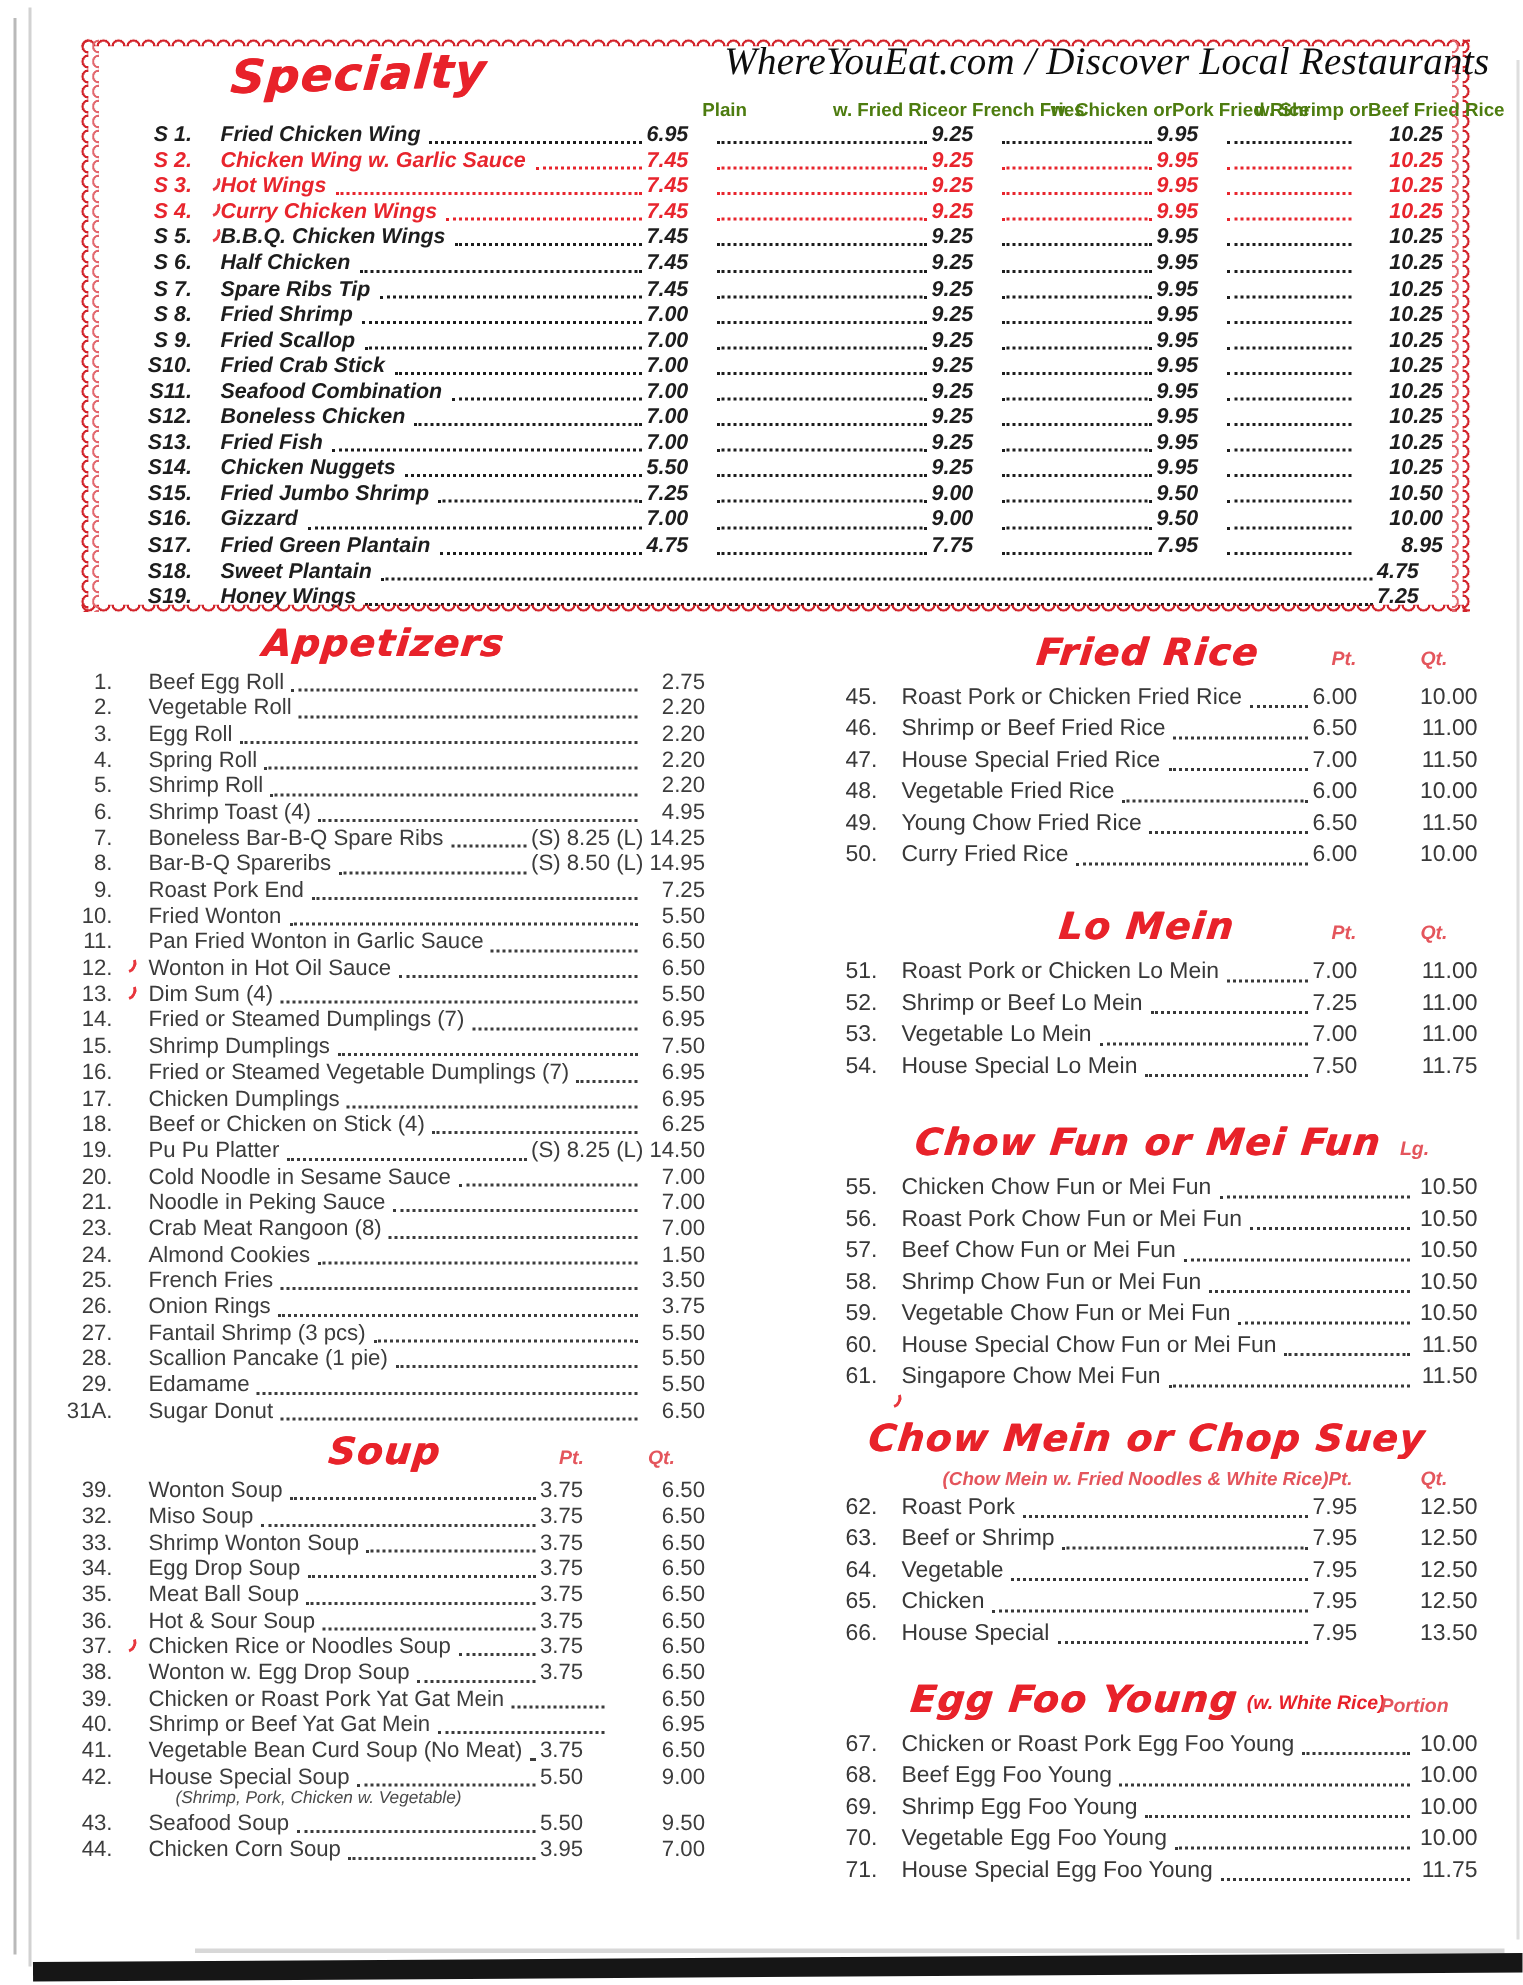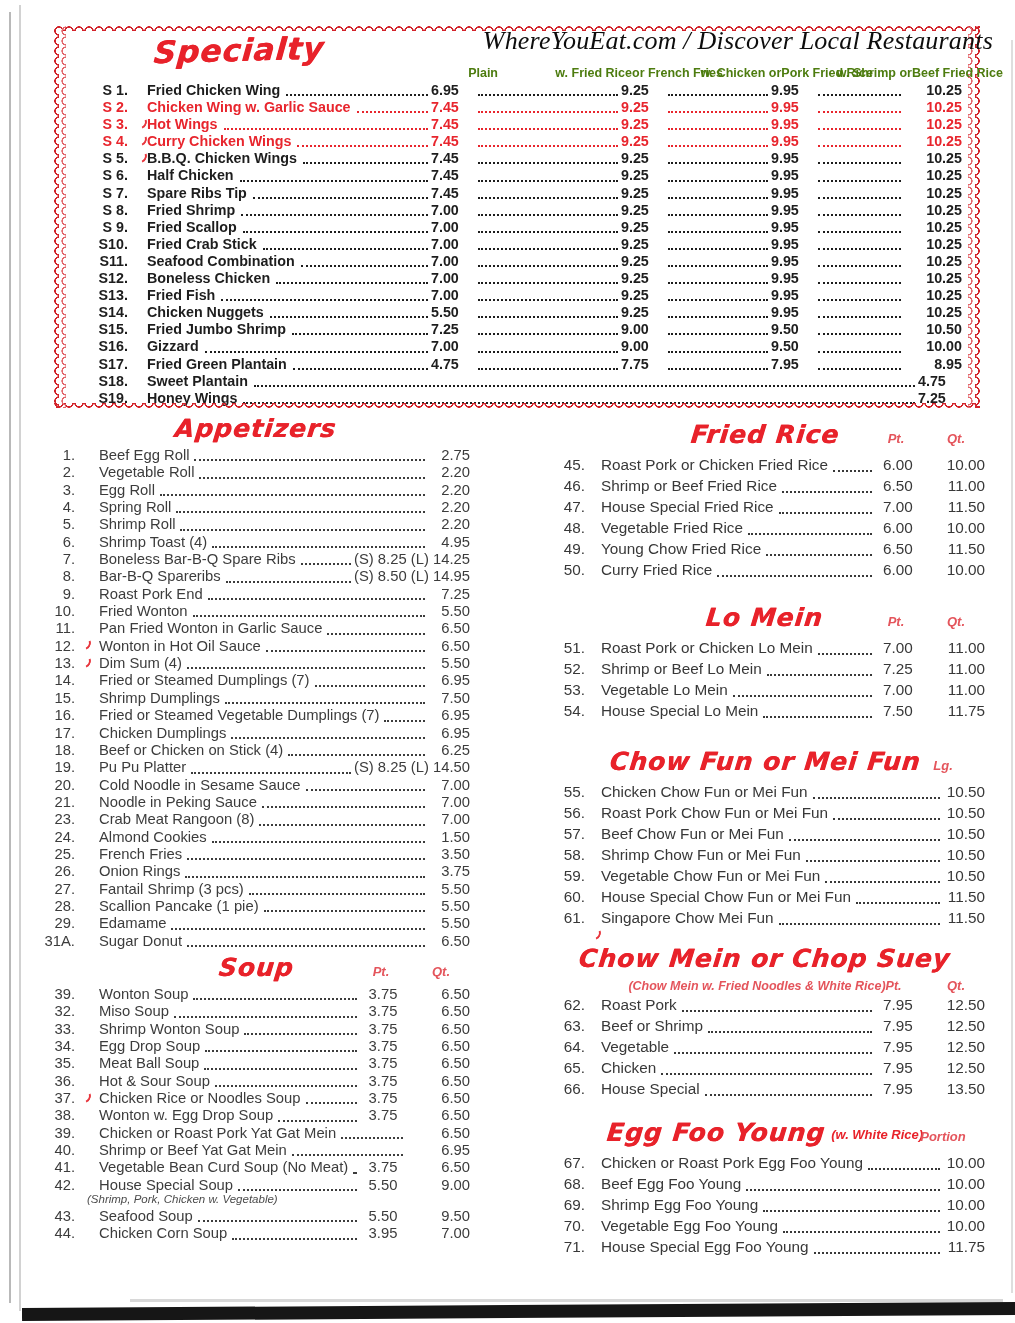--- a/index.html
+++ b/index.html
@@ -48,21 +48,21 @@
     text-shadow:0.6px 0 #e8222a;
   }
   .sp-headers{position:absolute;top:16px;left:0;right:0;height:40px;z-index:5;}
   .sp-h{position:absolute;bottom:0;display:flex;flex-direction:row;align-items:center;justify-content:flex-end;
     color:#4d7c0f;font-weight:bold;font-size:12.5px;line-height:13.5px;text-align:center;}
   .sp-h .hl{display:block;white-space:nowrap;}
   .sp-h1{left:356px;width:90px;text-align:right;}
   .sp-h2{left:511px;width:160px;}
   .sp-h3{left:661px;width:160px;}
   .sp-h4{left:801px;width:150px;}
-  #sp-rows{margin:58px 20px 4px 24px;}
+  #sp-rows{margin:58px 20px 4px 24px;font-style:italic;}
   .sp-row{display:flex;align-items:baseline;height:17.1px;line-height:17.1px;
     font-size:14.3px;font-weight:bold;color:#1d1d1d;white-space:nowrap;}
   .sp-row.red{color:#e8252d;}
   .sp-row .num{flex:0 0 52px;text-align:right;padding-right:3px;}
   .sp-row .slot{flex:0 0 16px;position:relative;}
   .sp-row .nm{padding-right:3px;}
   .sp-row .spp{flex:0 0 44px;}
   .sp-row .spp.last{flex:0 0 58px;text-align:right;}
   .ldr{border-bottom:2px dotted currentColor;align-self:flex-end;margin:0 3px 3px 3px;height:1px;}
   .ldr.flex{flex:1 1 auto;}
@@ -95,23 +95,23 @@
   .row{display:flex;align-items:baseline;white-space:nowrap;}
   #col-left .row{height:17.35px;line-height:17.35px;font-size:14.8px;color:#3c3c3c;}
   #col-right .row{height:21px;line-height:21px;font-size:15.3px;color:#383838;}
   .row.red{color:#e8373e;}
   .row .num{flex:0 0 33px;text-align:right;white-space:nowrap;}
   #col-right .row .num{flex:0 0 40px;}
   .row .slot{flex:0 0 24px;position:relative;}
   #col-right .row .slot{flex:0 0 16px;}
   .row .nm{padding-right:2px;}
   .row .pr{text-align:right;min-width:42px;}
-  .row .pt{flex:0 0 46px;text-align:center;}
+  .row .pt{flex:0 0 46px;text-align:left;}
   .row .qt{flex:0 0 64px;text-align:right;}
-  .note{font-size:11.5px;font-style:italic;color:#4a4a4a;line-height:13px;margin:-1px 0 2px 45px;}
+  .note{font-size:11.5px;font-style:italic;color:#4a4a4a;line-height:13px;margin:-1px 0 2px 75px;}
   
   .sec-soup{margin-top:3px;}
   .sec-fried_rice{margin-bottom:23px;}
   .sec-lo_mein{margin-bottom:26px;}
   .sec-chow_fun{margin-bottom:16px;}
   .sec-chow_mein{margin-bottom:19px;}
   .sec-appetizers .sec-head,.sec-soup .sec-head{margin-bottom:4px;}
   #col-right .sec-head{margin-bottom:5px;}
 </style>
 </head>

